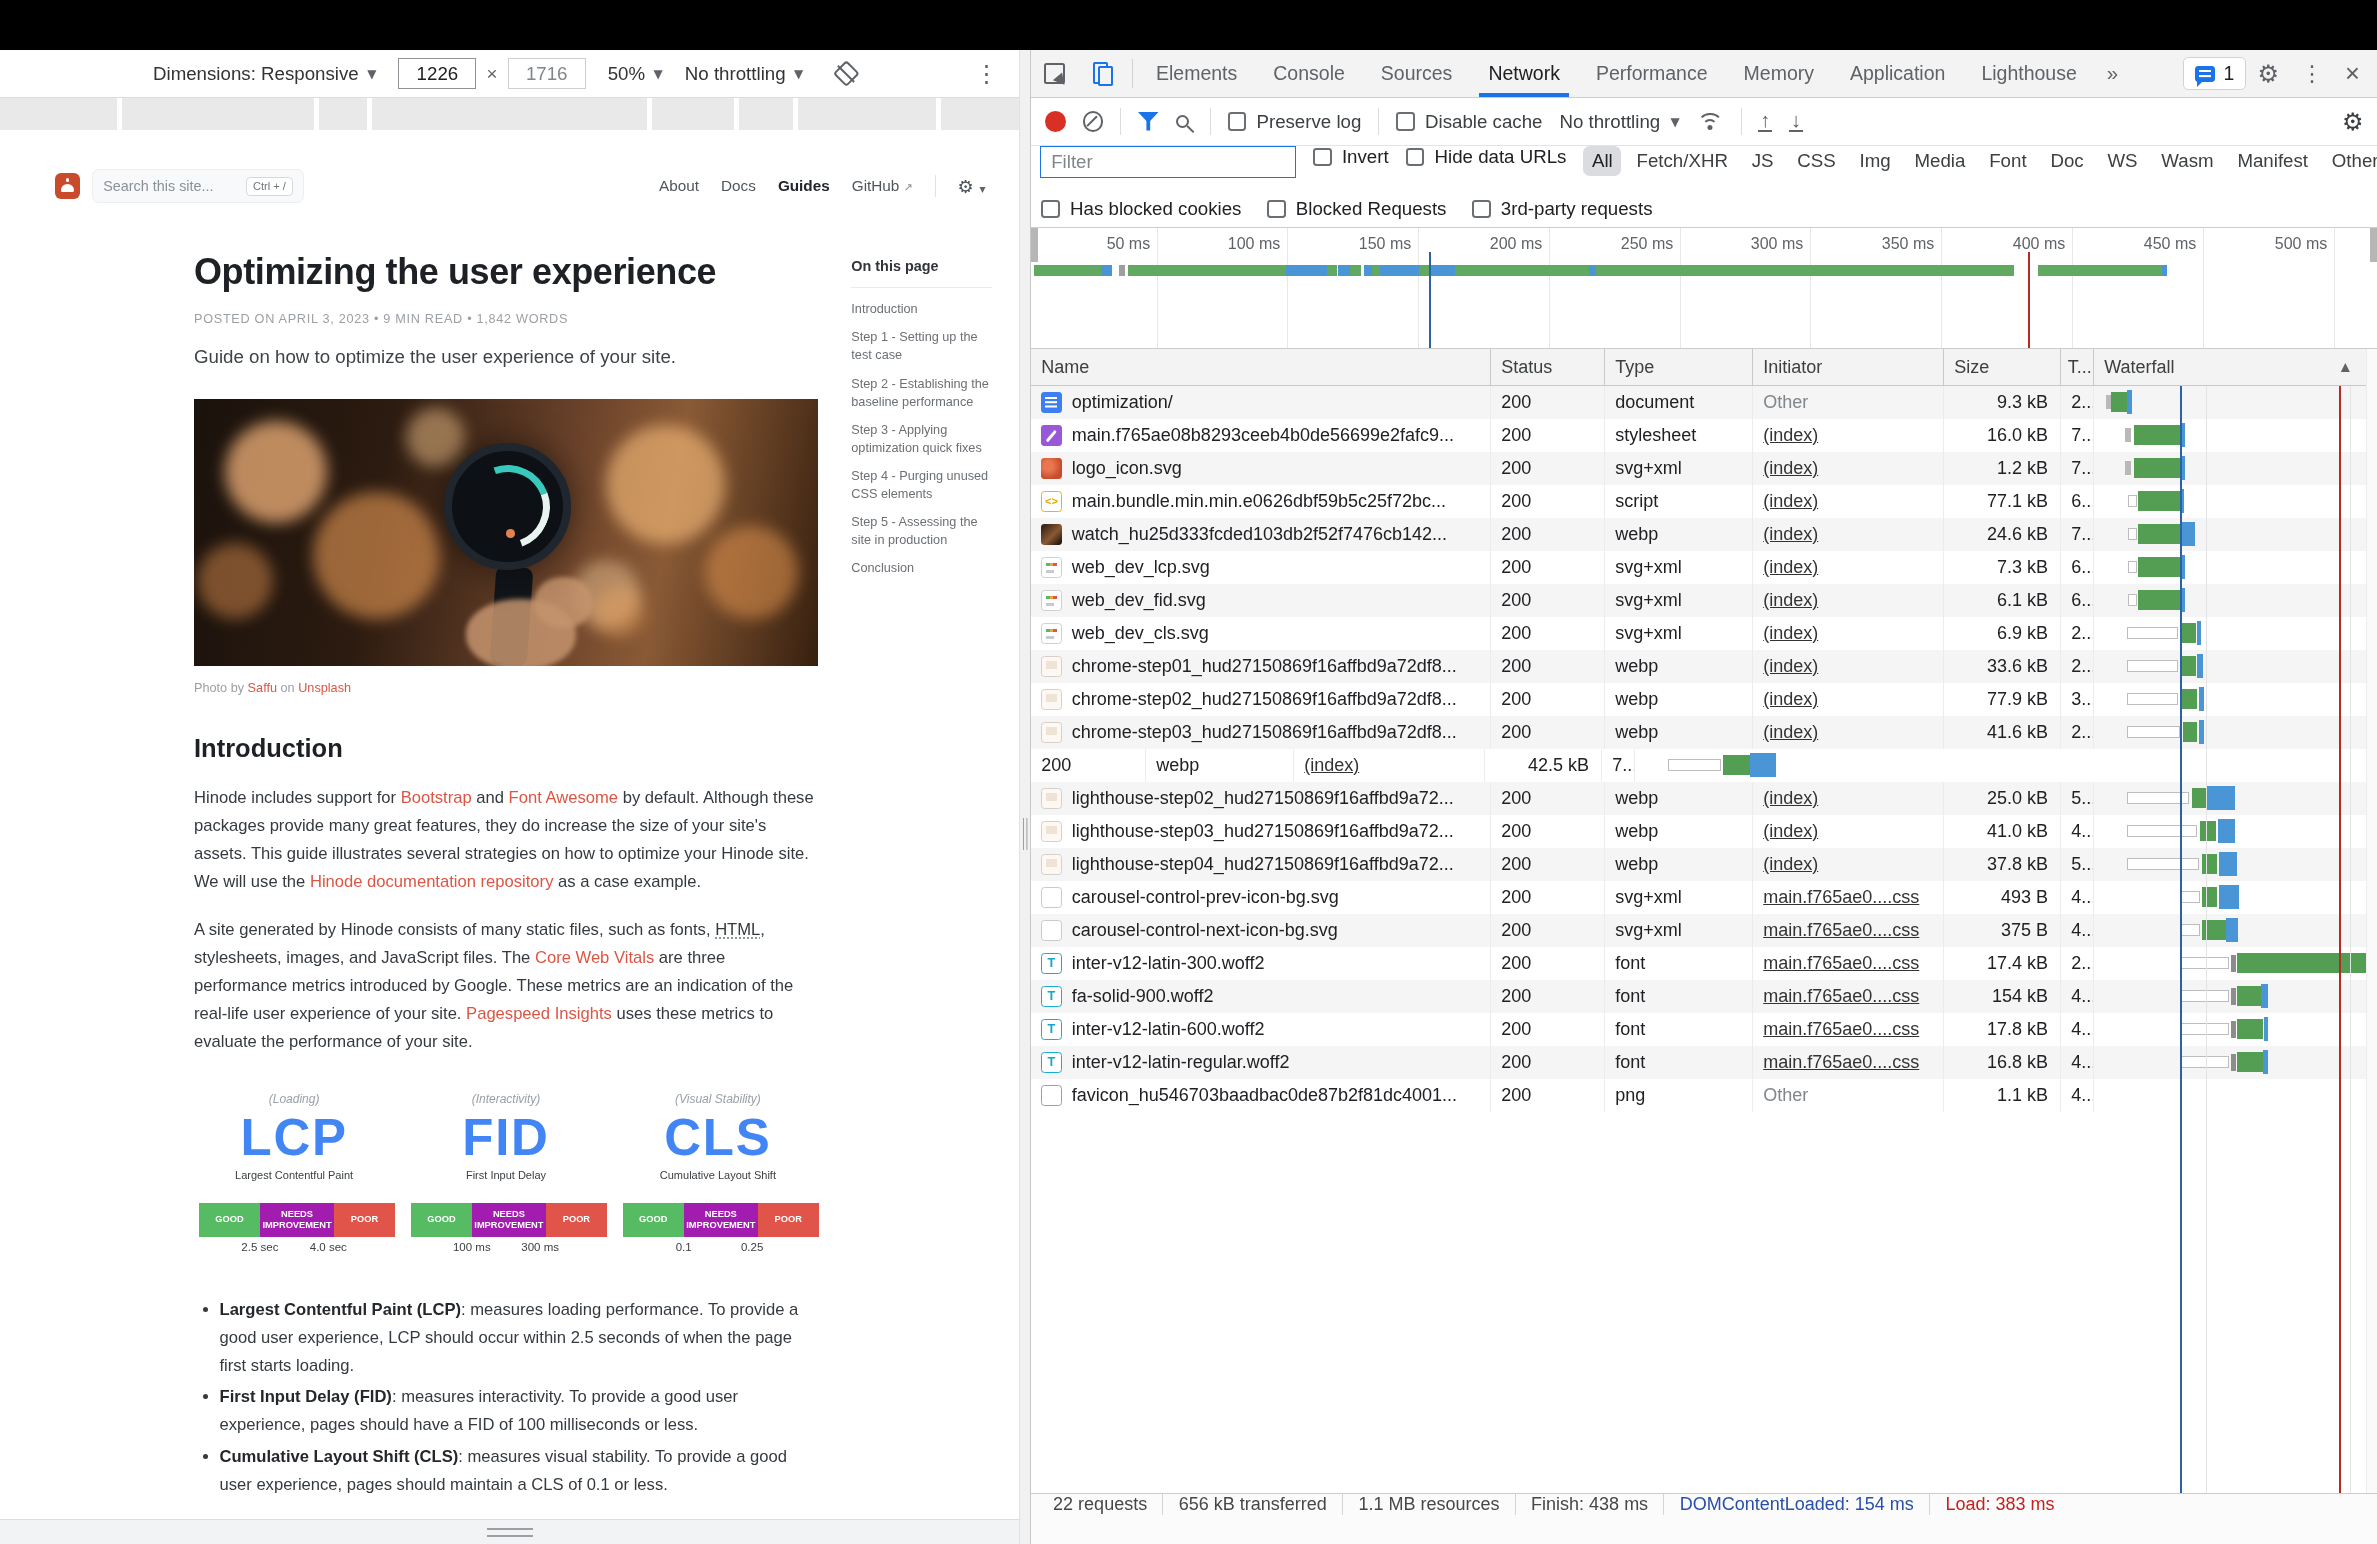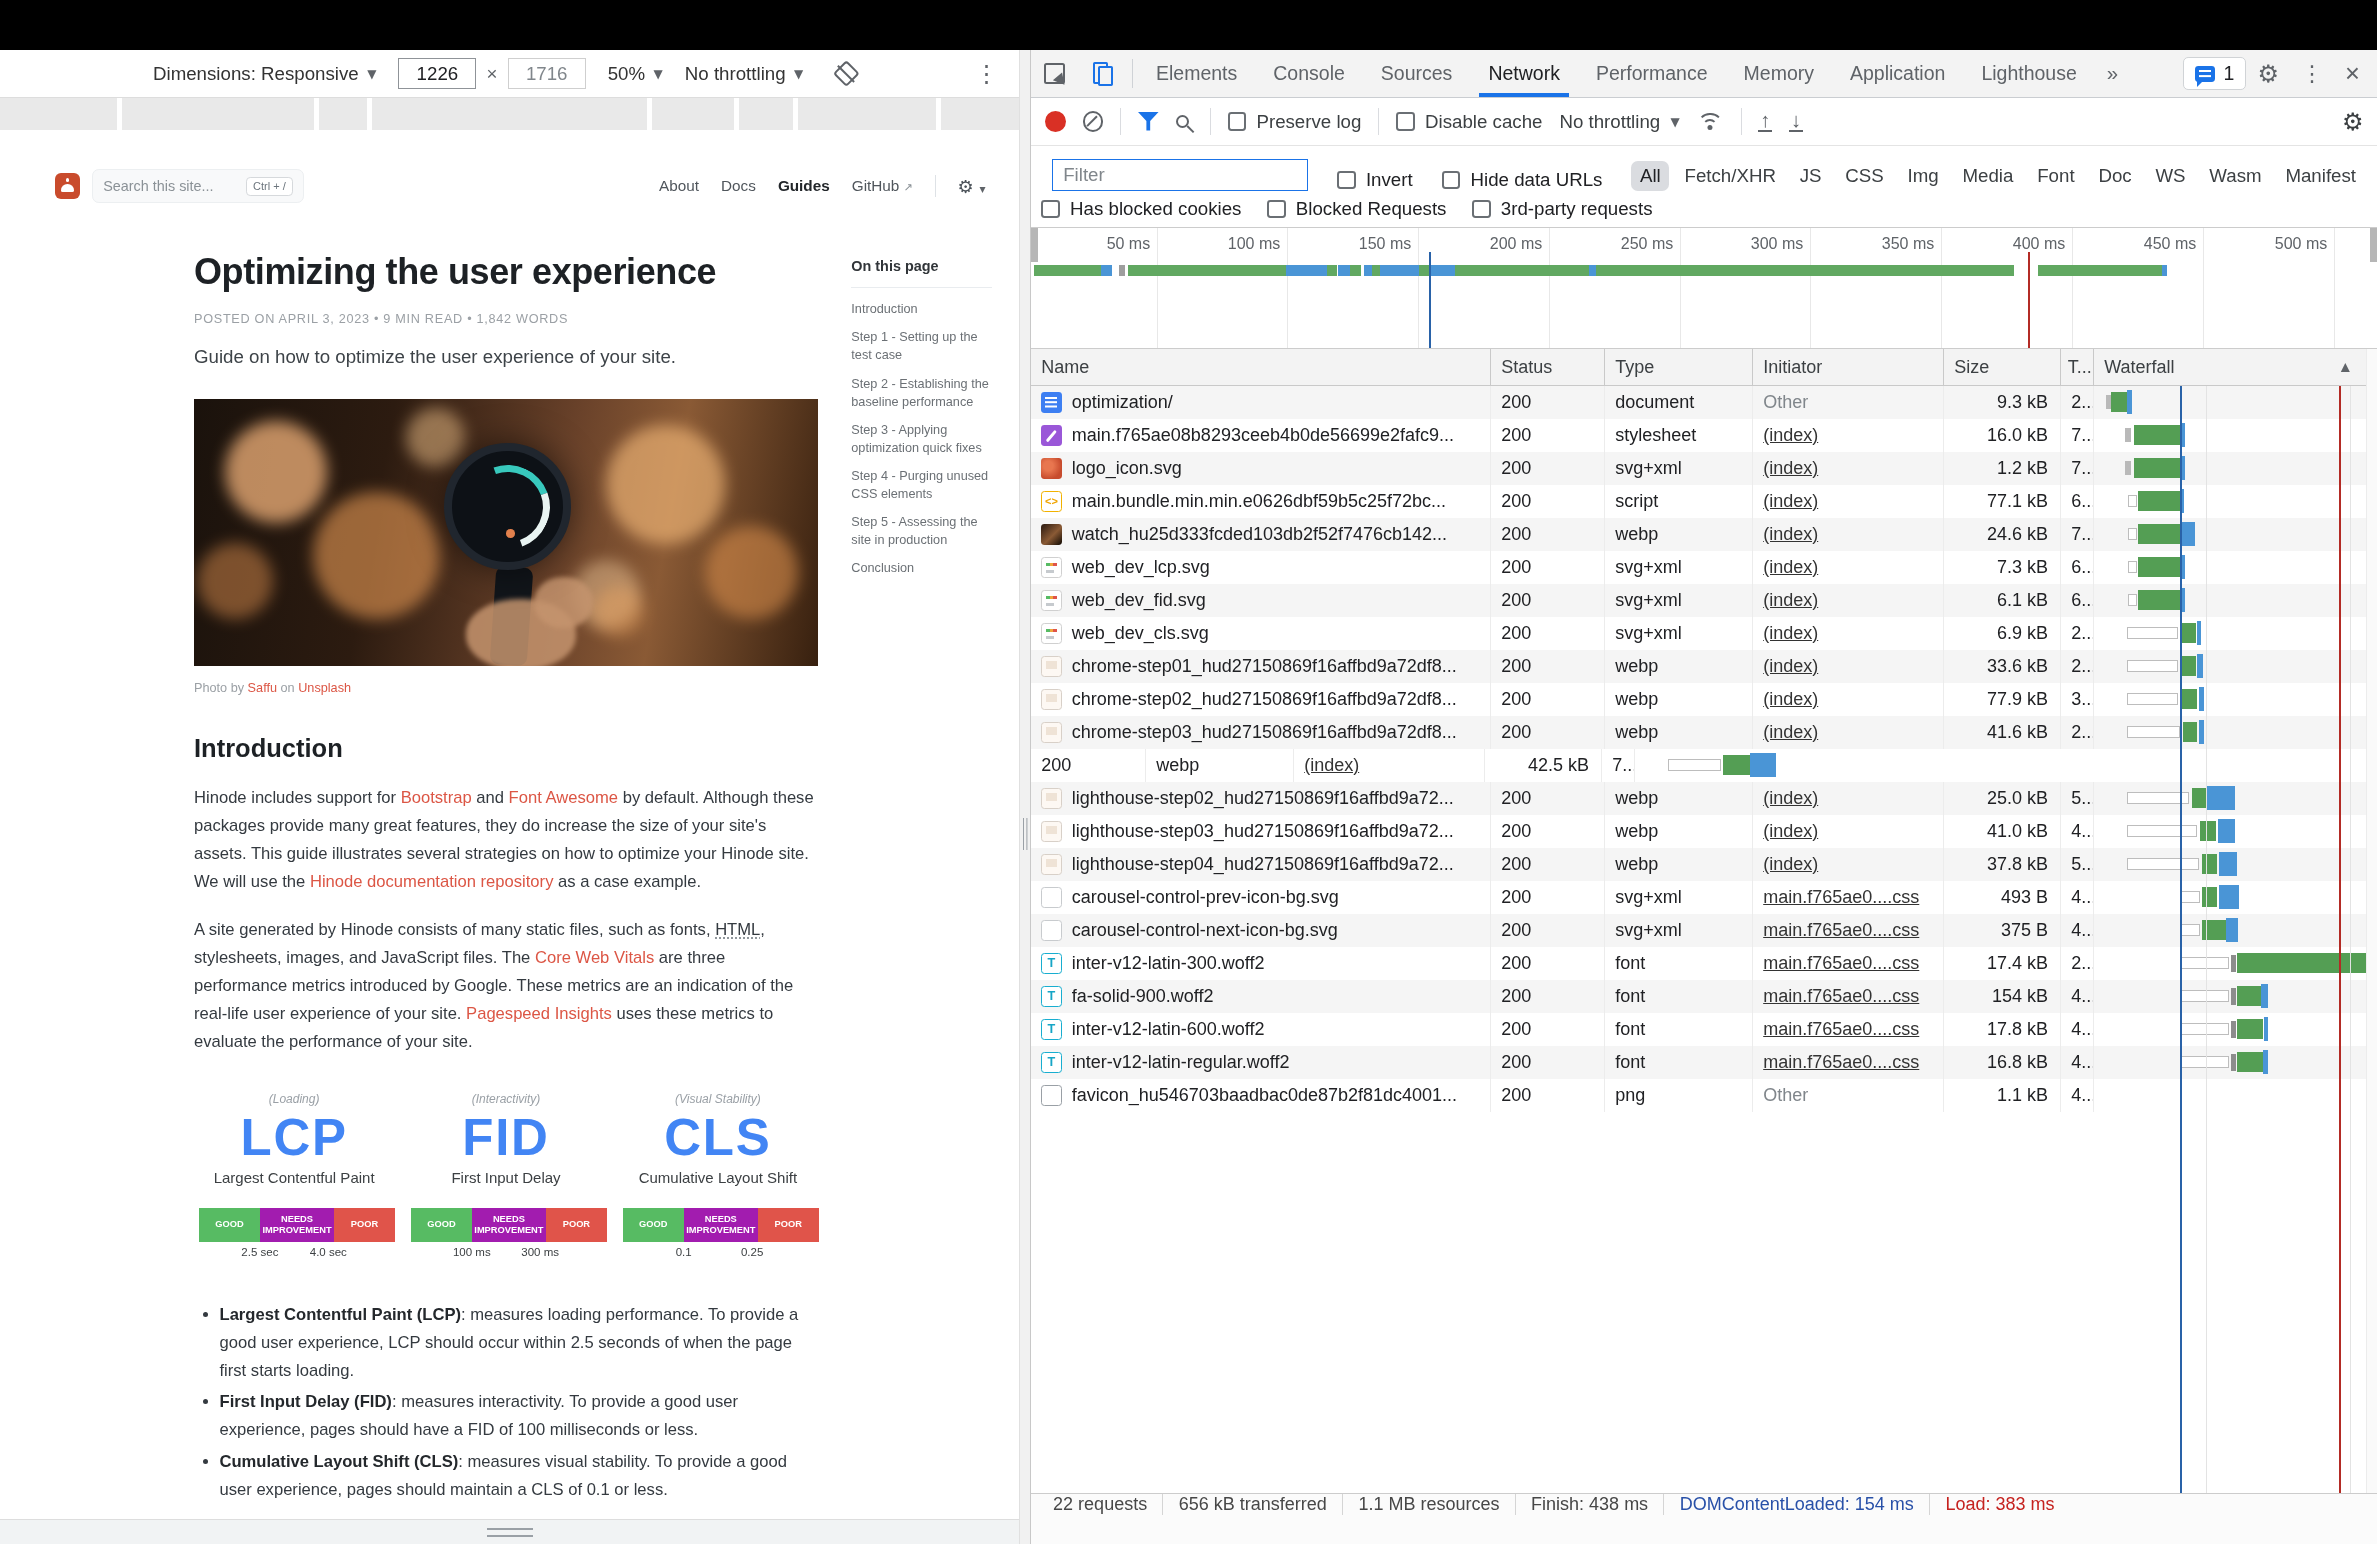--- a/index.html
+++ b/index.html
@@ -70,21 +70,21 @@
   .lnk { color:#dc5645; }
   .bb { font-weight:bold; color:#24282c; }
   .abbr { text-decoration:underline dotted #7a8288; text-underline-offset:3.4px; }
   ul.blist { margin-top:20.4px; padding-left:25.5px; }
   ul.blist li { font-size:16.6px; line-height:28px; color:#343a40; margin-bottom:3.4px; }
 
   .vitals { display:flex; justify-content:space-between; margin-top:36px; padding:0 5.1px; }
   .vital { width:190px; text-align:center; }
   .v-tag { font-size:12px; font-style:italic; color:#9aa0a6; }
   .v-abbr { margin-top:1.7px; font-size:51px; font-weight:bold; color:#4285f4; letter-spacing:1.7px; }
-  .v-name { margin-top:1.7px; font-size:15px; color:#3c4043; }
+  .v-name { margin-top:1.7px; font-size:11px; color:#3c4043; }
   .v-scale { display:flex; height:34px; margin-top:22px; }
   .v-seg { display:flex; align-items:center; justify-content:center; color:#fff; font-weight:bold;
     font-size:9.3px; line-height:10.2px; text-align:center; padding:0 2.5px; }
   .v-good { flex:0 0 32%; background:#57bb63; }
   .v-ni   { flex:0 0 36%; background:#a21caf; }
   .v-poor { flex:0 0 32%; background:#e0544a; }
   .v-ticks { position:relative; height:39px; }
   .v-mark { position:absolute; top:0; transform:translateX(-50%); text-align:center; }
   .v-mark .pin { width:6px; height:6px; background:#55585c; border-radius:50%; margin:0 auto; }
   .v-mark .stem { width:1.7px; height:8.5px; background:#55585c; margin:-1.7px auto 0; }
@@ -152,21 +152,21 @@
   .ctl { display:flex; align-items:center; gap:10.2px; white-space:nowrap; }
   .wifi-ic { position:relative; width:27px; height:20.4px; }
   .wifi-ic i { position:absolute; left:50%; transform:translateX(-50%); border:2.1px solid transparent;
     border-top-color:#5f6368; border-radius:50%; }
   .wifi-ic .w1 { width:25.5px; height:25.5px; top:1.7px; }
   .wifi-ic .w2 { width:15.3px; height:15.3px; top:7.6px; }
   .wifi-ic .w3 { width:5.1px; height:5.1px; top:13.6px; background:#5f6368; border:none; border-radius:50%; }
   .hbar-arrow { border-bottom:2.5px solid #5f6368; padding:0 1.7px 0.8px; font-size:20.4px; color:#5f6368; line-height:18.7px; }
   .gear-right { margin-left:auto; }
 
-  .dt-filterbar { height:45px; flex:0 0 auto; display:flex; align-items:flex-end; gap:29px; padding:0 21px;
+  .dt-filterbar { height:45px; flex:0 0 auto; display:flex; align-items:flex-start; gap:17px; padding:0 9px;
     font-size:18.7px; color:#202124; }
   .filter-input { width:256px; height:32px; border:1.7px solid #1a73e8; font-size:18.7px; padding:0 10.2px;
     color:#202124; outline:none; font-family:"Liberation Sans",sans-serif; }
   .filter-input::placeholder { color:#80868b; }
   .type-chips { display:flex; align-items:center; gap:6.8px; }
   .chip { padding:4.2px 8.5px; border-radius:6.8px; color:#3c4043; white-space:nowrap; }
   .chip.active { background:#dadce0; color:#202124; }
   .dt-checkrow { height:37px; flex:0 0 auto; display:flex; align-items:center; gap:25.5px; padding:0 10.2px;
     font-size:18.7px; color:#202124; border-bottom:0.8px solid #ccc; }
 

